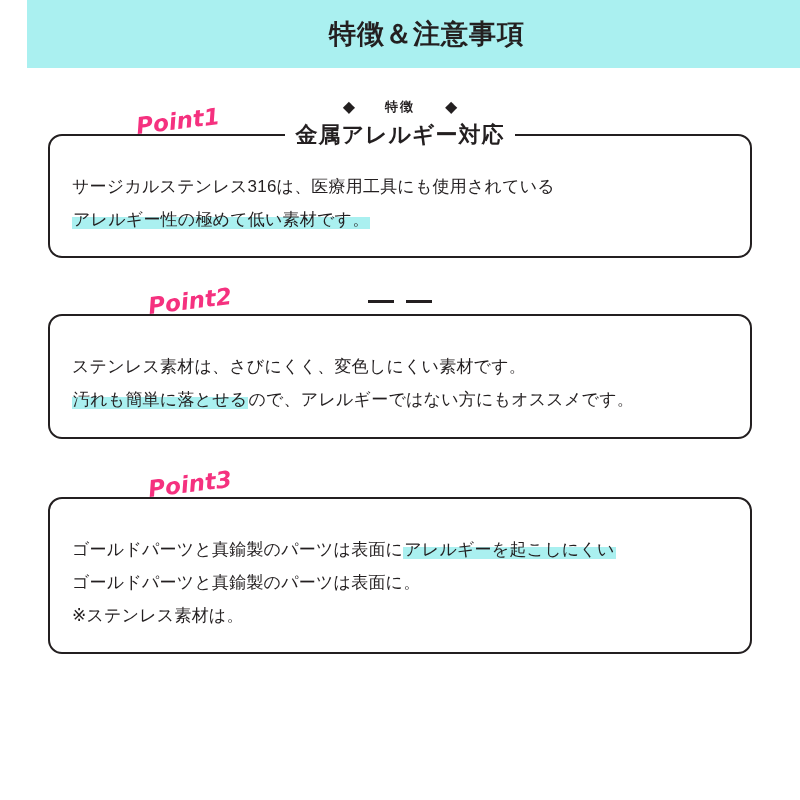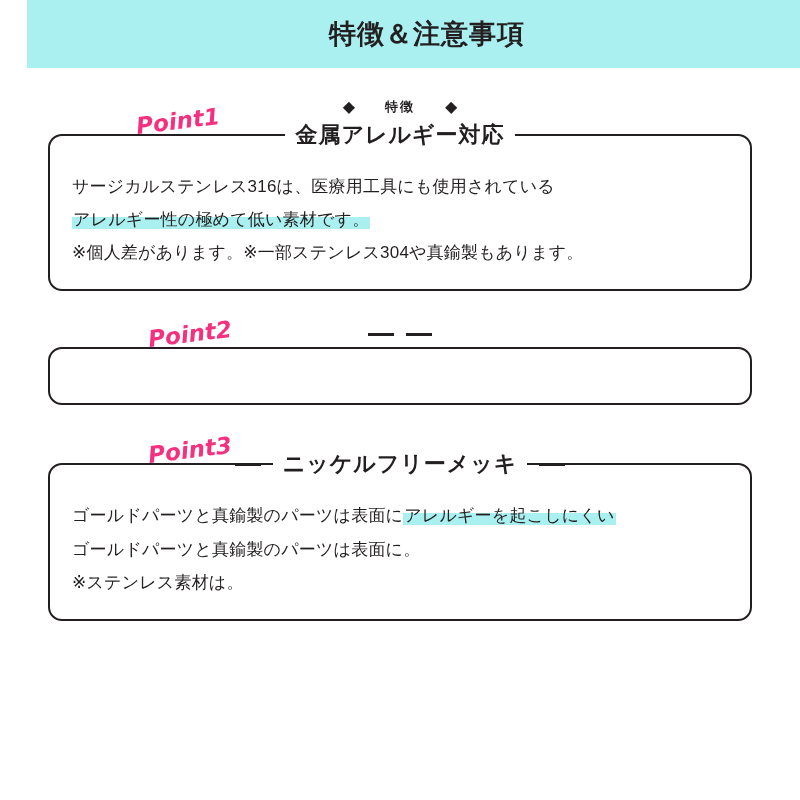--- a/index.html
+++ b/index.html
@@ -163,47 +163,45 @@
           <span class="card-title">金属アレルギー対応</span>
           <span class="title-dash"></span>
         </div>
         <div class="card-body">
           <div class="line">
             <span>サージカルステンレス316は、医療用工具にも使用されている</span>
           </div>
           <div class="line">
             <span class="hl">アレルギー性の極めて低い素材です。</span>
           </div>
-          <div class="line">
-            <span>※個人差があります。※一部ステンレス304や真鍮製もあります。</span>
-          </div>
         </div>
       </div>
     </div>
 
     <div class="point-block p2">
       <div class="point-badge">Point2</div>
       <div class="point-card">
         <div class="card-title-wrap">
           <span class="title-dash"></span>
           <span class="title-dash"></span>
         </div>
         <div class="card-body">
+          <div class="line">
+            <span>ステンレス素材は、さびにくく、変色しにくい素材です。</span>
+          </div>
+          <div class="line">
+            <span class="hl">汚れも簡単に落とせる</span><span>ので、アレルギーではない方にもオススメです。</span>
+          </div>
         </div>
       </div>
     </div>
 
     <div class="point-block p3">
       <div class="point-badge">Point3</div>
       <div class="point-card">
-        <div class="card-title-wrap">
-          <span class="title-dash"></span>
-          <span class="card-title">ニッケルフリーメッキ</span>
-          <span class="title-dash"></span>
-        </div>
         <div class="card-body">
           <div class="line">
             <span>ゴールドパーツと真鍮製のパーツは表面に</span><span class="hl">アレルギーを起こしにくい</span>
           </div>
           <div class="line">
             <span>ゴールドパーツと真鍮製のパーツは表面に。</span>
           </div>
           <div class="line">
             <span>※ステンレス素材は。</span>
           </div>

